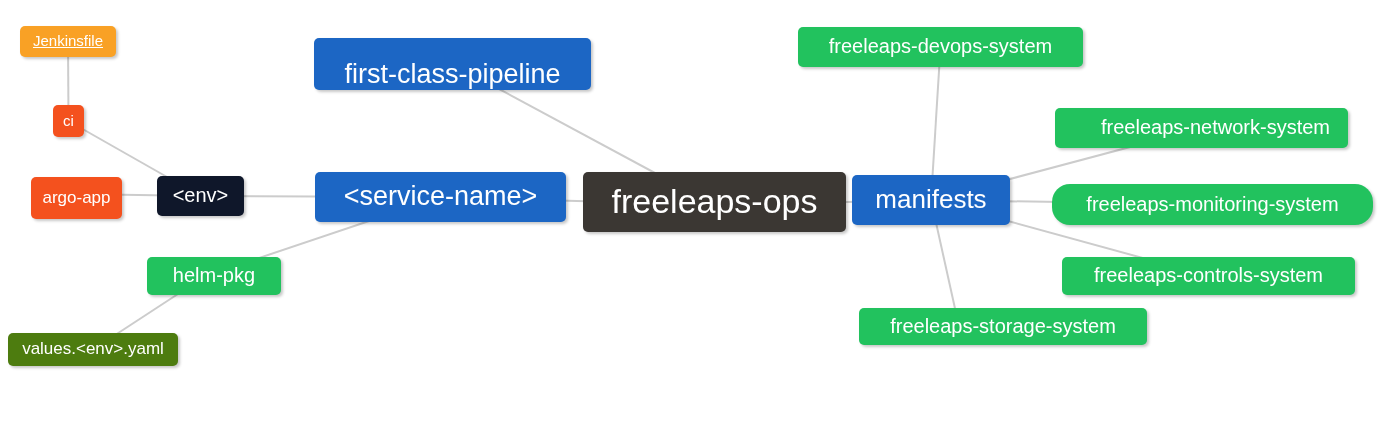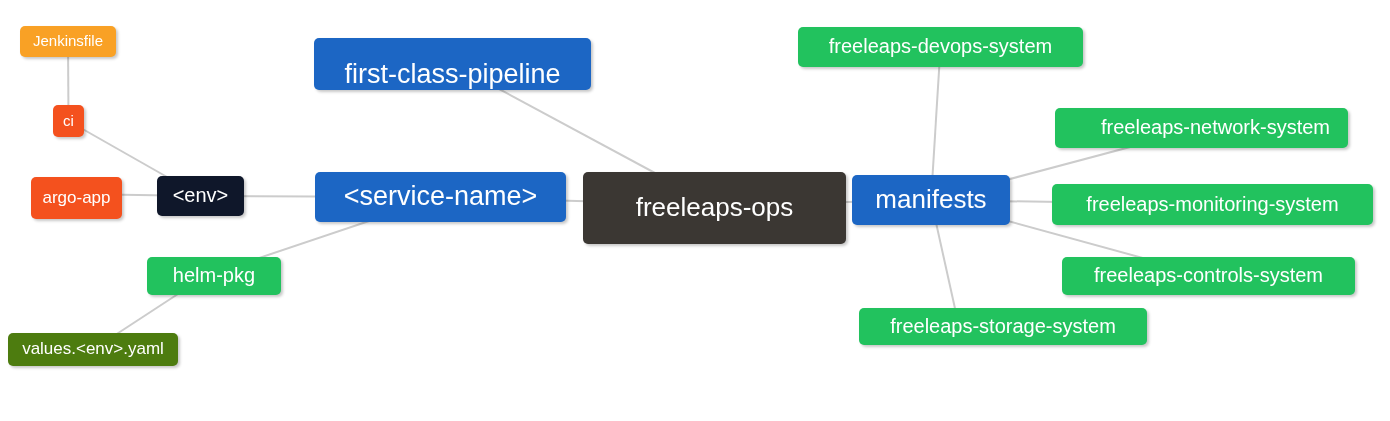--- a/index.html
+++ b/index.html
@@ -57,21 +57,21 @@
       <line x1="440.5" y1="197" x2="714.5" y2="205" stroke="#cccccc" stroke-width="2"></line>
       <line x1="714.5" y1="205" x2="931" y2="200" stroke="#cccccc" stroke-width="2"></line>
       <line x1="931" y1="200" x2="940.5" y2="47" stroke="#cccccc" stroke-width="2"></line>
       <line x1="931" y1="200" x2="1201.5" y2="128" stroke="#cccccc" stroke-width="2"></line>
       <line x1="931" y1="200" x2="1212.5" y2="204.5" stroke="#cccccc" stroke-width="2"></line>
       <line x1="931" y1="200" x2="1208.5" y2="276" stroke="#cccccc" stroke-width="2"></line>
       <line x1="931" y1="200" x2="959" y2="326.5" stroke="#cccccc" stroke-width="2"></line>
     </svg>
 
   <div id="nodes-layer">
-      <div class="node" style="left: 20px; top: 26px; width: 96px; height: 31px; background: rgb(249, 161, 37); font-size: 15px;">
+      <div class="node" style="left: 20px; top: 26px; width: 96px; height: 31px; background: rgb(249, 161, 37); font-size: 15px; text-decoration: underline;">
         <span>Jenkinsfile</span>
       </div>
       <div class="node" style="left: 53px; top: 105px; width: 31px; height: 32px; background: rgb(244, 81, 30); font-size: 15px;">
         <span>ci</span>
       </div>
       <div class="node" style="left: 31px; top: 177px; width: 91px; height: 42px; background: rgb(244, 81, 30); font-size: 17px;">
         <span>argo-app</span>
       </div>
       <div class="node" style="left: 157px; top: 176px; width: 87px; height: 40px; background: #0f172a; font-size: 20px;">
         <span>&lt;env&gt;</span>
@@ -81,33 +81,33 @@
       </div>
       <div class="node" style="left: 8px; top: 333px; width: 170px; height: 33px; background: #4d7c0f; font-size: 17px;">
         <span>values.&lt;env&gt;.yaml</span>
       </div>
       <div class="node" style="left: 314px; top: 38px; width: 277px; height: 52px; background: rgb(28, 102, 196); font-size: 27px; align-items: flex-end;">
         <span>first-class-pipeline</span>
       </div>
       <div class="node" style="left: 315px; top: 172px; width: 251px; height: 50px; background: rgb(28, 102, 196); font-size: 27px;">
         <span>&lt;service-name&gt;</span>
       </div>
-      <div class="node" style="left: 583px; top: 172px; width: 263px; height: 72px; background: rgb(59, 55, 51); font-size: 26px;">
+      <div class="node" style="left: 583px; top: 172px; width: 263px; height: 60px; background: rgb(59, 55, 51); font-size: 34px;">
         <span>freeleaps-ops</span>
       </div>
       <div class="node" style="left: 852px; top: 175px; width: 158px; height: 50px; background: rgb(28, 102, 196); font-size: 26px;">
         <span>manifests</span>
       </div>
       <div class="node" style="left: 798px; top: 27px; width: 285px; height: 40px; background: rgb(34, 194, 94); font-size: 20px;">
         <span>freeleaps-devops-system</span>
       </div>
       <div class="node" style="left: 1055px; top: 108px; width: 293px; height: 40px; background: rgb(34, 194, 94); font-size: 20px; padding-left: 28px;">
         <span>freeleaps-network-system</span>
       </div>
-      <div class="node" style="left: 1052px; top: 184px; width: 321px; height: 41px; background: rgb(34, 194, 94); font-size: 20px;">
+      <div class="node" style="left: 1052px; top: 184px; width: 321px; height: 41px; background: rgb(34, 194, 94); font-size: 20px; border-radius: 18px;">
         <span>freeleaps-monitoring-system</span>
       </div>
       <div class="node" style="left: 1062px; top: 257px; width: 293px; height: 38px; background: rgb(34, 194, 94); font-size: 20px;">
         <span>freeleaps-controls-system</span>
       </div>
       <div class="node" style="left: 815px; top: 308px; width: 288px; height: 37px; background: rgb(34, 194, 94); font-size: 20px; margin-left: 44px;">
         <span>freeleaps-storage-system</span>
       </div>
     </div>
 </div>

